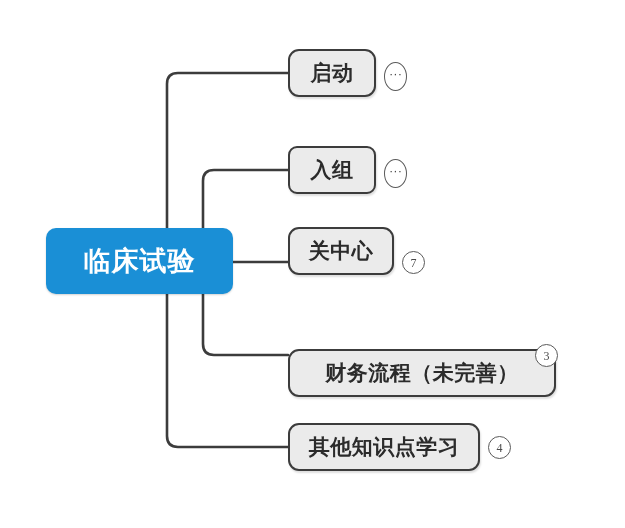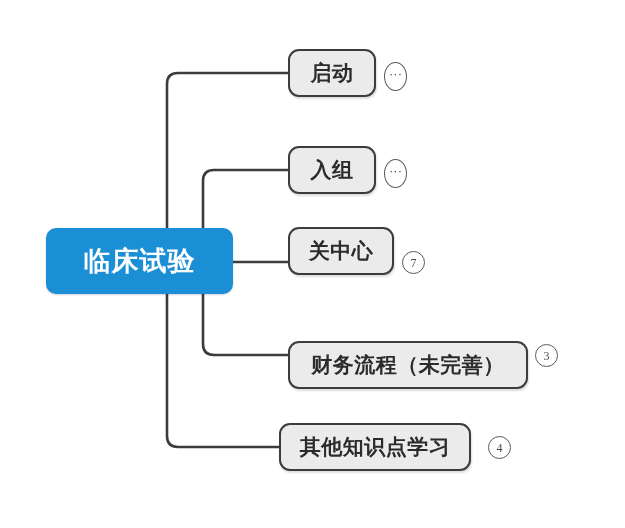--- a/index.html
+++ b/index.html
@@ -100,41 +100,41 @@
     <span class="node-label">启动</span>
   </div>
 
   <div class="node root-node" style="left:46px; top:228px; width:187px; height:66px;">
     <span class="node-label">临床试验</span>
   </div>
   <div class="badge badge-ellipsis" style="left:384px; top:62px;">
     <span>···</span>
   </div>
 
-  <div class="node branch-node" style="left:288px; top:146px; width:88px; height:48px;">
+  <div class="node branch-node" style="left:288px; top:146px; width:88px; height:48px;border-radius:9px;">
     <span class="node-label">入组</span>
   </div>
   <div class="badge badge-ellipsis" style="left:384px; top:159px;">
     <span>···</span>
   </div>
 
   <div class="node branch-node" style="left:288px; top:227px; width:106px; height:48px;">
     <span class="node-label">关中心</span>
   </div>
   <div class="badge" style="left:402px; top:251px;">
     <span>7</span>
   </div>
 
-  <div class="node branch-node" style="left:288px; top:341px; width:240px; height:48px;">
+  <div class="node branch-node" style="left:288px; top:349px; width:268px; height:48px;">
     <span class="node-label">财务流程（未完善）</span>
   </div>
   <div class="badge" style="left:535px; top:344px;">
     <span>3</span>
   </div>
 
-  <div class="node branch-node" style="left:279px; top:423px; width:192px; height:48px;">
+  <div class="node branch-node" style="left:288px; top:423px; width:192px; height:48px;">
     <span class="node-label">其他知识点学习</span>
   </div>
   <div class="badge" style="left:488px; top:436px;">
     <span>4</span>
   </div>
 
 </div>
 
 </body></html>

